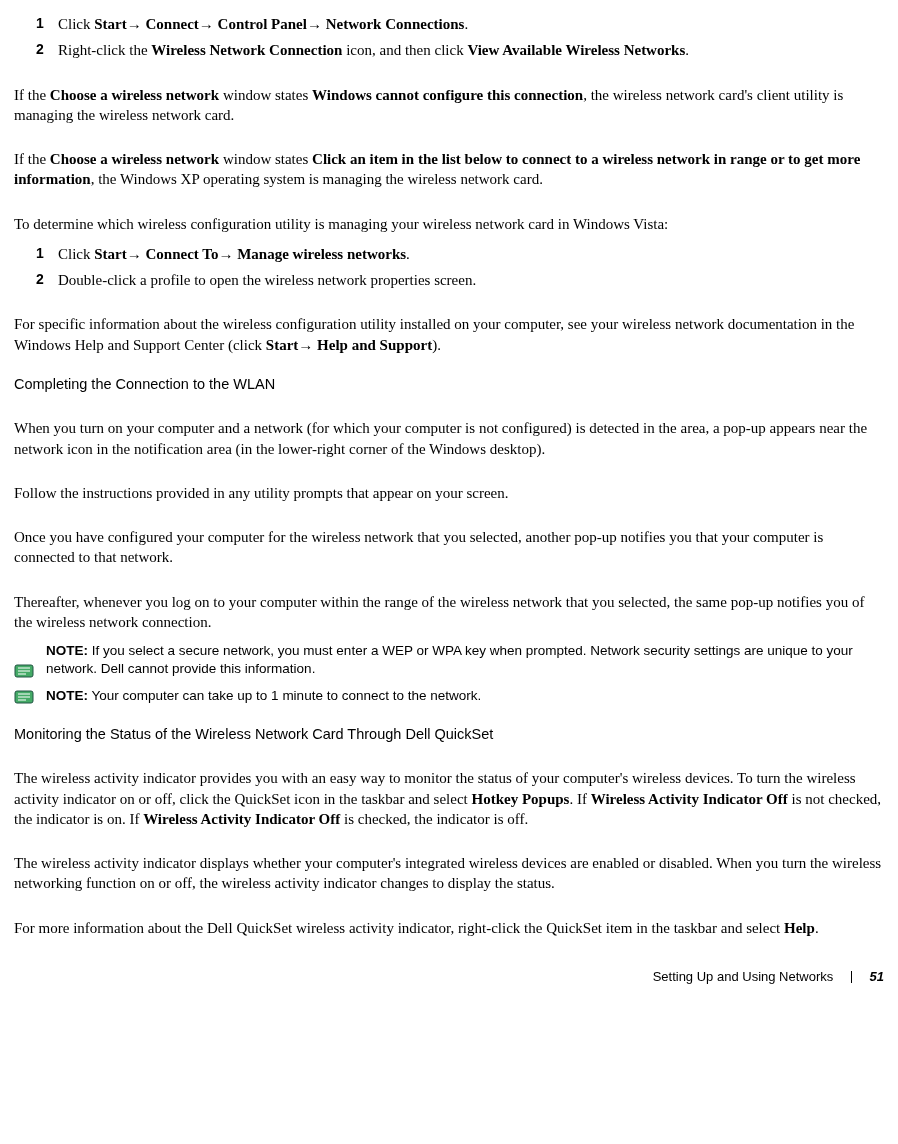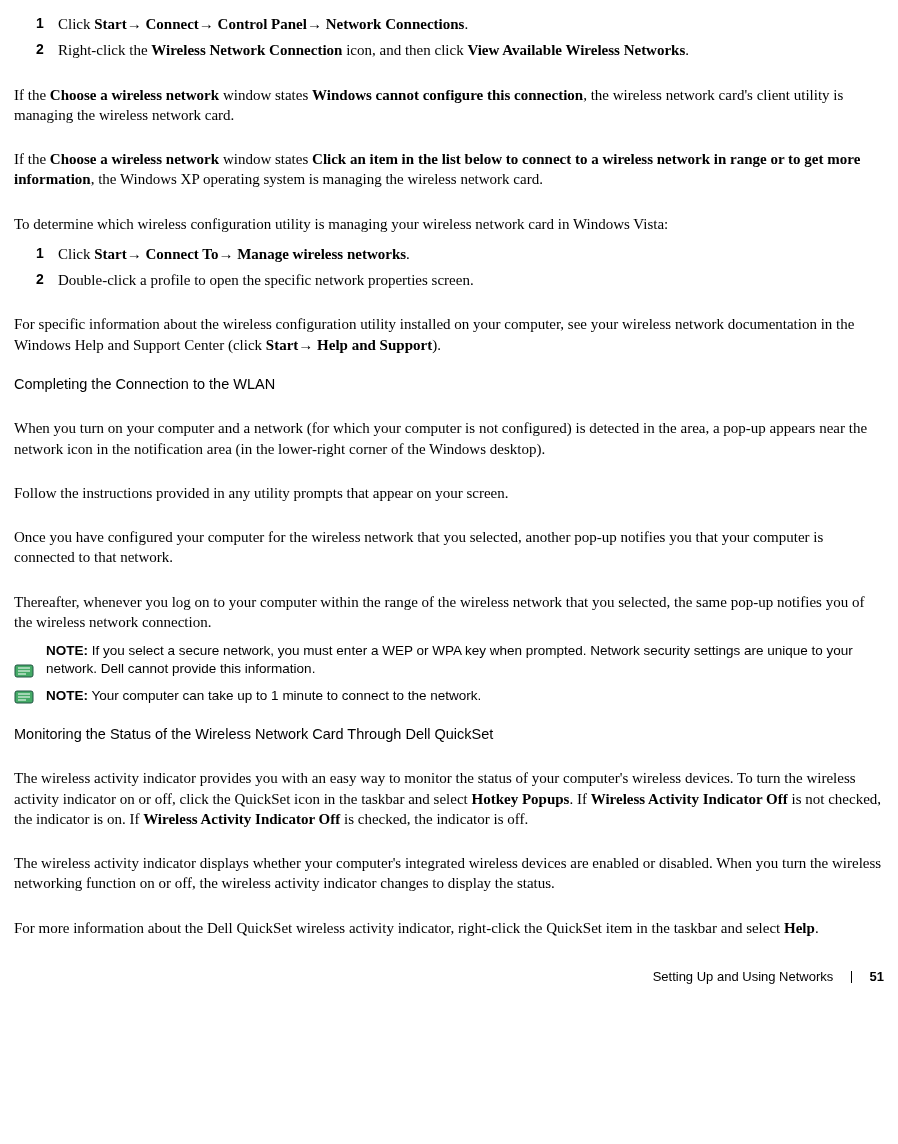--- a/index.html
+++ b/index.html
@@ -57,21 +57,21 @@
     font-family: "Helvetica Neue", Arial, sans-serif;
     font-size: 13px;
   }
   .footer .sep {
     display:inline-block;
     width:1px; height:12px;
     background:#000;
     vertical-align:middle;
     margin:0 14px;
   }
-  .footer .pg { font-weight:bold; }
+  .footer .pg { font-weight:bold;font-style:italic; }
 </style>
 </head>
 <body>
 
 <div class="ol-step">
   <div class="ol-num">1</div>
   <div class="ol-body">
     <span>Click </span><b>Start</b><span>→ </span><b>Connect</b><span>→ </span><b>Control Panel</b><span>→ </span><b>Network Connections</b><span>.</span>
   </div>
 </div>
@@ -93,21 +93,21 @@
 <p>To determine which wireless configuration utility is managing your wireless network card in Windows Vista:</p>
 
 <div class="ol-step">
   <div class="ol-num">1</div>
   <div class="ol-body">
     <span>Click </span><b>Start</b><span>→ </span><b>Connect To</b><span>→ </span><b>Manage wireless networks</b><span>.</span>
   </div>
 </div>
 <div class="ol-step">
   <div class="ol-num">2</div>
-  <div class="ol-body">Double-click a profile to open the specific network properties screen.</div>
+  <div class="ol-body">Double-click a profile to open the wireless network properties screen.</div>
 </div>
 
 <p>
   <span>For specific information about the wireless configuration utility installed on your computer, see your wireless network documentation in the Windows Help and Support Center (click </span><b>Start</b><span>→ </span><b>Help and Support</b><span>).</span>
 </p>
 
 <h3>Completing the Connection to the WLAN</h3>
 
 <p>When you turn on your computer and a network (for which your computer is not configured) is detected in the area, a pop-up appears near the network icon in the notification area (in the lower-right corner of the Windows desktop).</p>
 <p>Follow the instructions provided in any utility prompts that appear on your screen.</p>

